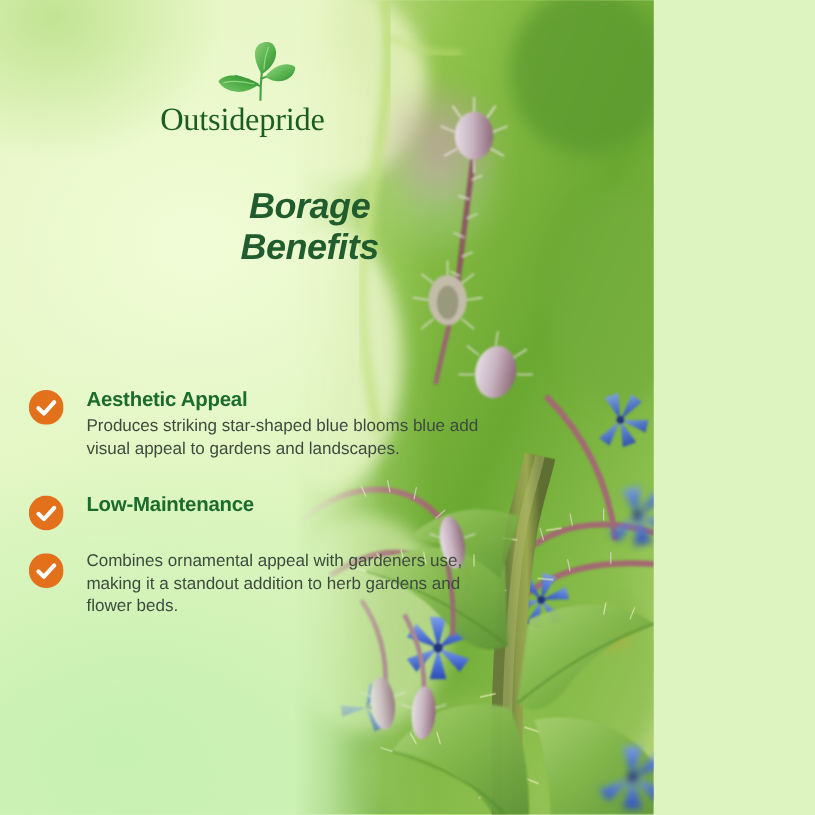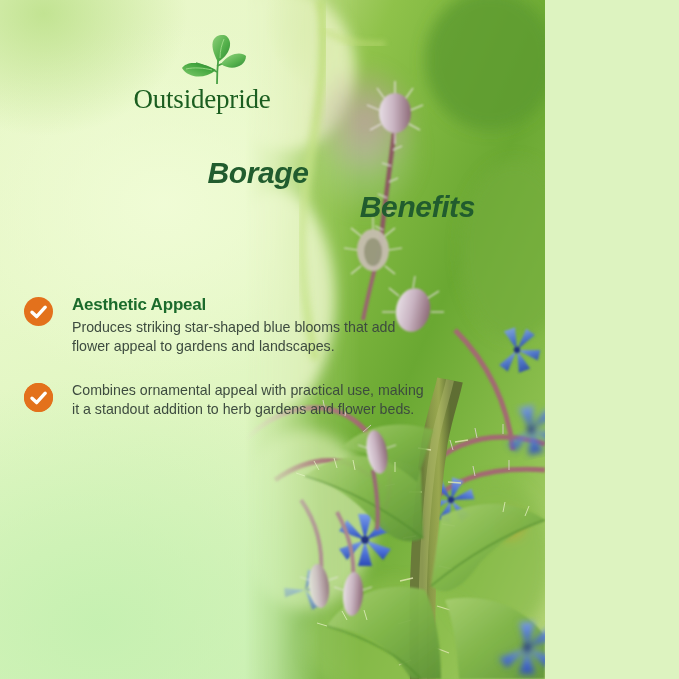--- a/index.html
+++ b/index.html
@@ -62,29 +62,29 @@
     font-size:30px;
     line-height:34px;
     font-weight:bold;
     font-style:italic;
     letter-spacing:-0.4px;
     color:#215c2e;
     margin-left:41px;
   }
   .title .l1 { display:block; }
   .title .l2 { display:block; }
-  .title .l3 { display:block;text-align:right; }
+  .title .l3 { display:block; }
 
   
   .benefits {
     position:absolute;
     left:24px; top:295px;
     width:400px;
   }
-  .benefit { position:relative; padding-left:48px; margin-bottom:26px; }
+  .benefit { position:relative; padding-left:48px; margin-bottom:26px;margin-top:28px; }
   .benefit:last-child { margin-bottom:0; }
   .check-icon {
     position:absolute;
     left:0; top:2px;
     width:29px; height:29px;
   }
   .check-icon svg { display:block; width:29px; height:29px; }
   .benefit h3 {
     font-size:17px;
     font-weight:bold;
@@ -414,36 +414,37 @@
   <div class="benefits">
 
     <div class="benefit">
       <span class="check-icon">
         <svg viewBox="0 0 29 29" aria-hidden="true">
           <circle cx="14.5" cy="14.5" r="14.5" fill="#e3711c"></circle>
           <path d="M8 15.2 L12.6 19.6 L21.2 10.2" stroke="#ffffff" stroke-width="3.4" stroke-linecap="round" stroke-linejoin="round" fill="none"></path>
         </svg>
       </span>
       <h3>Aesthetic Appeal</h3>
-      <p>Produces striking star-shaped blue blooms that add flower appeal to gardens and landscapes.</p>
+      <p>Produces striking star-shaped blue blooms blue add visual appeal to gardens and landscapes.</p>
     </div>
 
     <div class="benefit">
       <span class="check-icon">
         <svg viewBox="0 0 29 29" aria-hidden="true">
           <circle cx="14.5" cy="14.5" r="14.5" fill="#e3711c"></circle>
           <path d="M8 15.2 L12.6 19.6 L21.2 10.2" stroke="#ffffff" stroke-width="3.4" stroke-linecap="round" stroke-linejoin="round" fill="none"></path>
         </svg>
       </span>
+      <h3>Low-Maintenance</h3>
     </div>
 
     <div class="benefit">
       <span class="check-icon">
         <svg viewBox="0 0 29 29" aria-hidden="true">
           <circle cx="14.5" cy="14.5" r="14.5" fill="#e3711c"></circle>
           <path d="M8 15.2 L12.6 19.6 L21.2 10.2" stroke="#ffffff" stroke-width="3.4" stroke-linecap="round" stroke-linejoin="round" fill="none"></path>
         </svg>
       </span>
-      <p>Combines ornamental appeal with practical use, making it a standout addition to herb gardens and flower beds.</p>
+      <p>Combines ornamental appeal with gardeners use, making it a standout addition to herb gardens and flower beds.</p>
     </div>
 
   </div>
 </div>
 
 </body></html>

